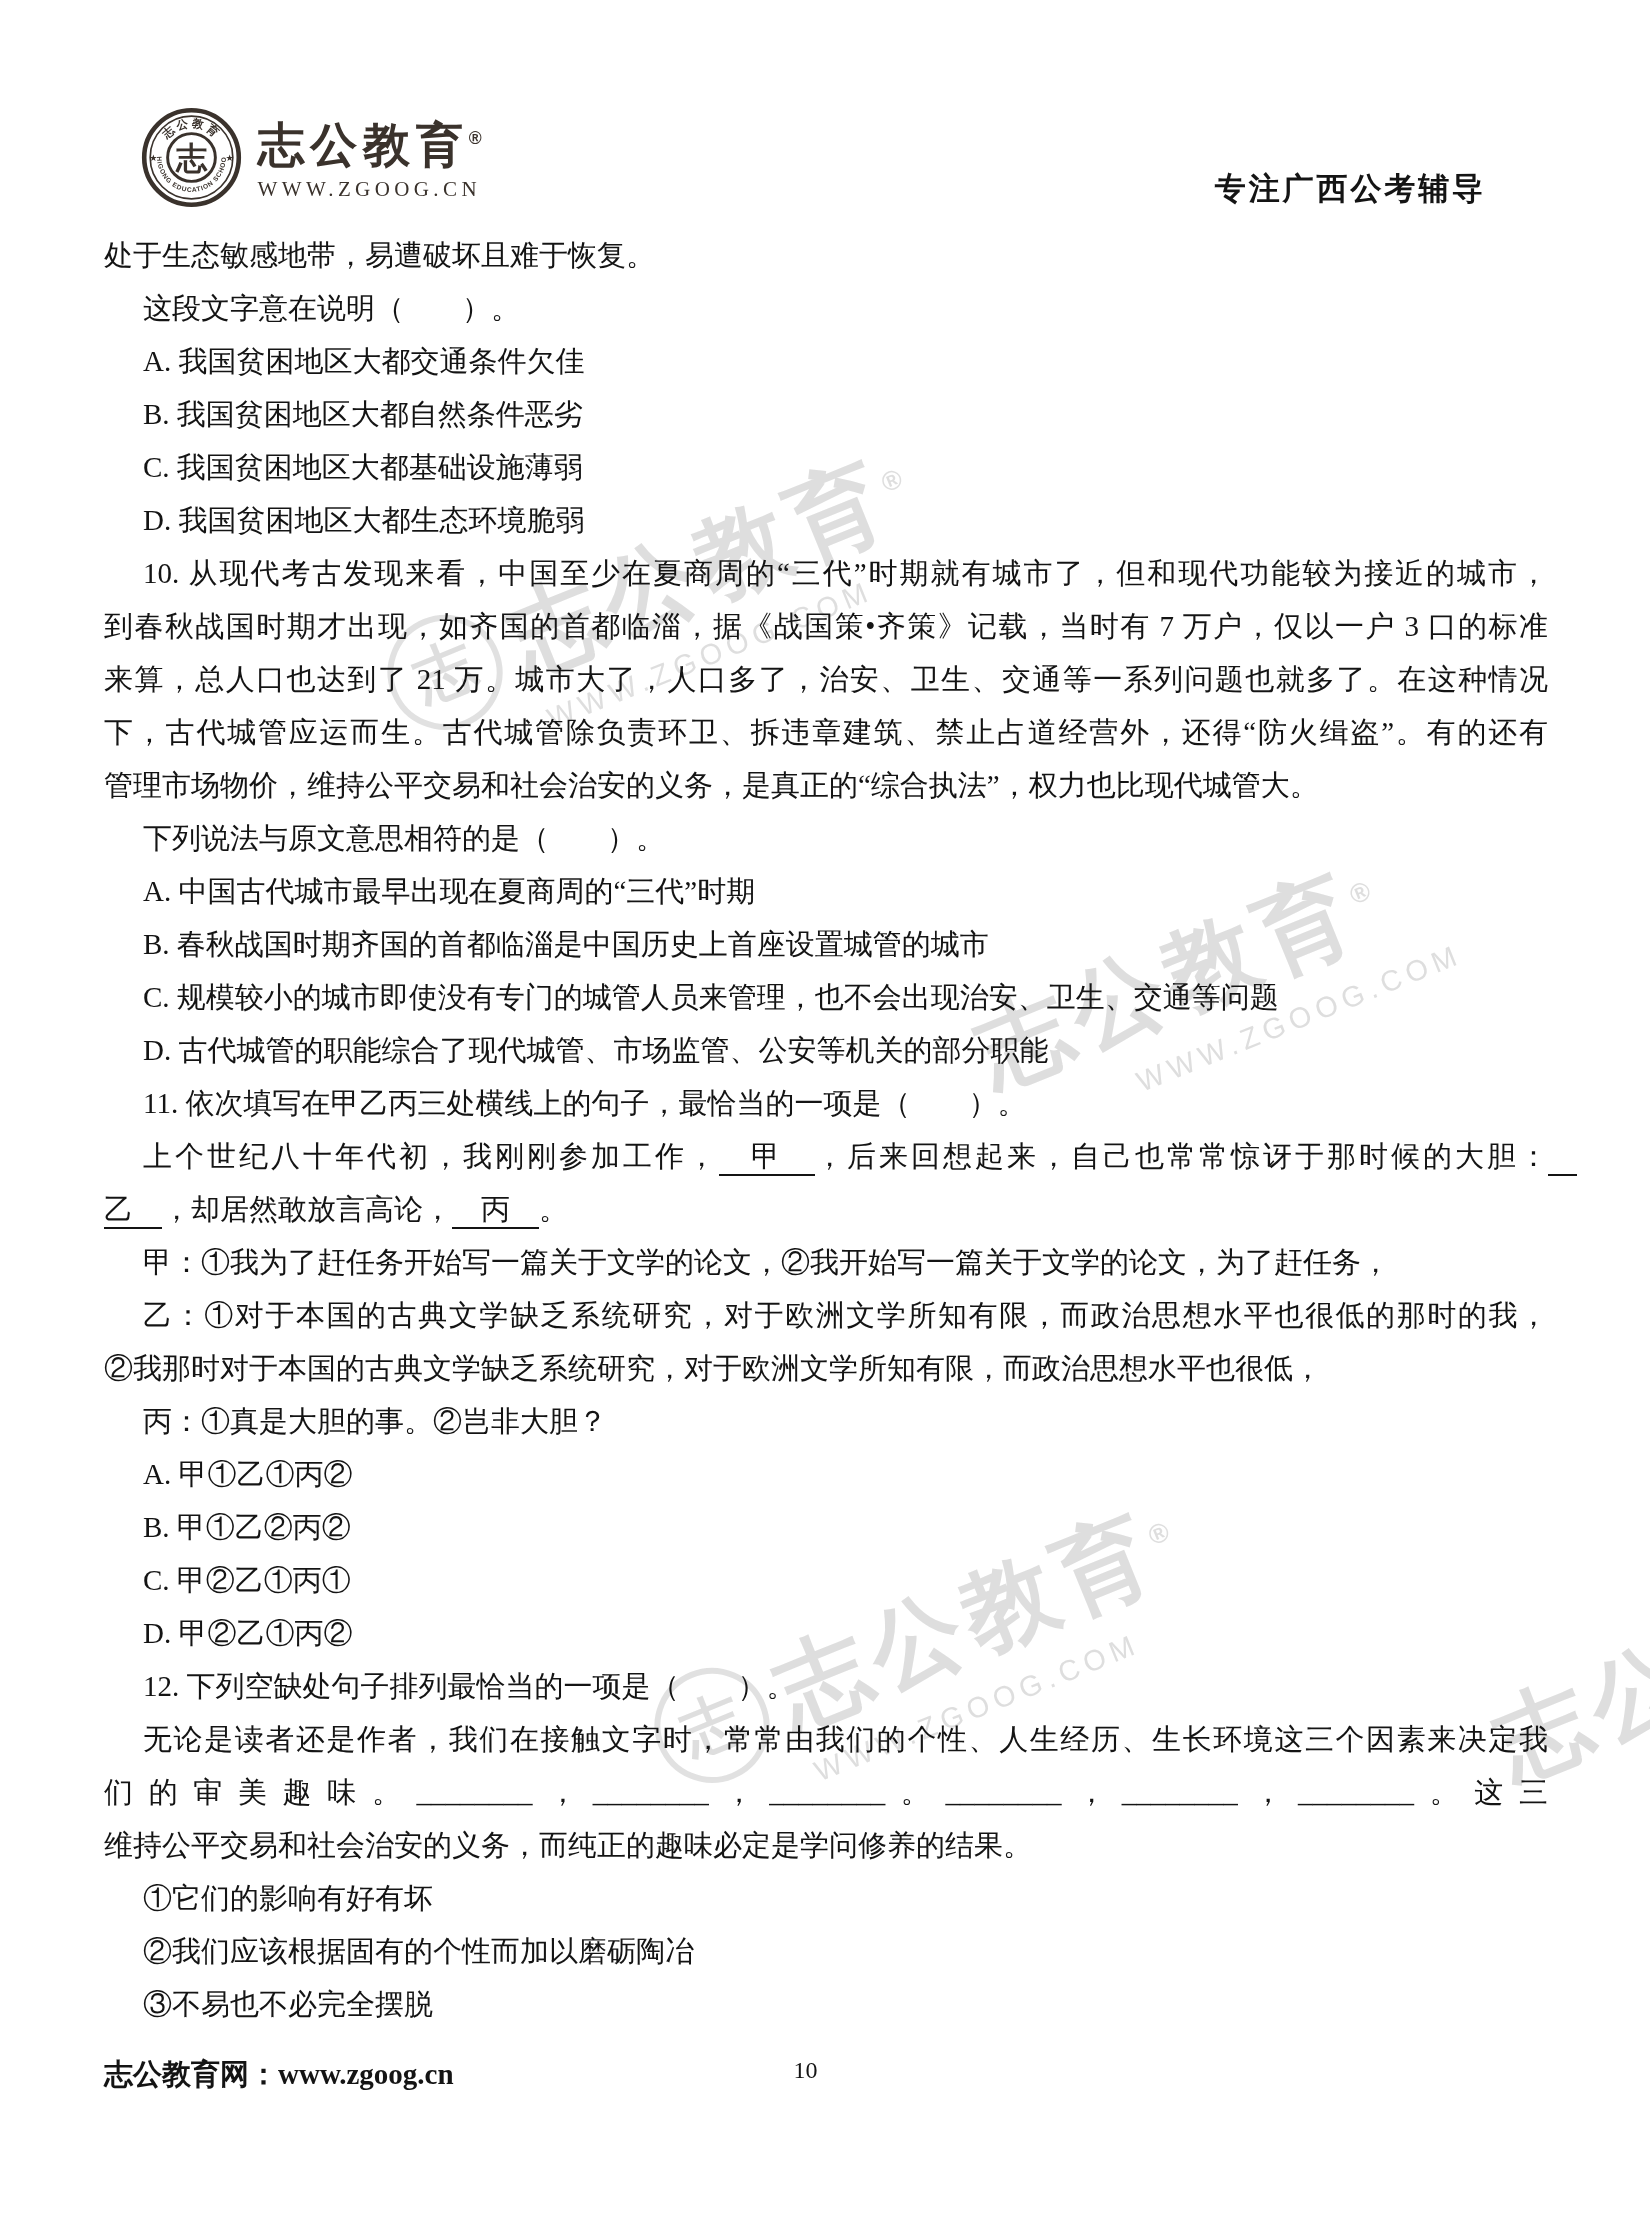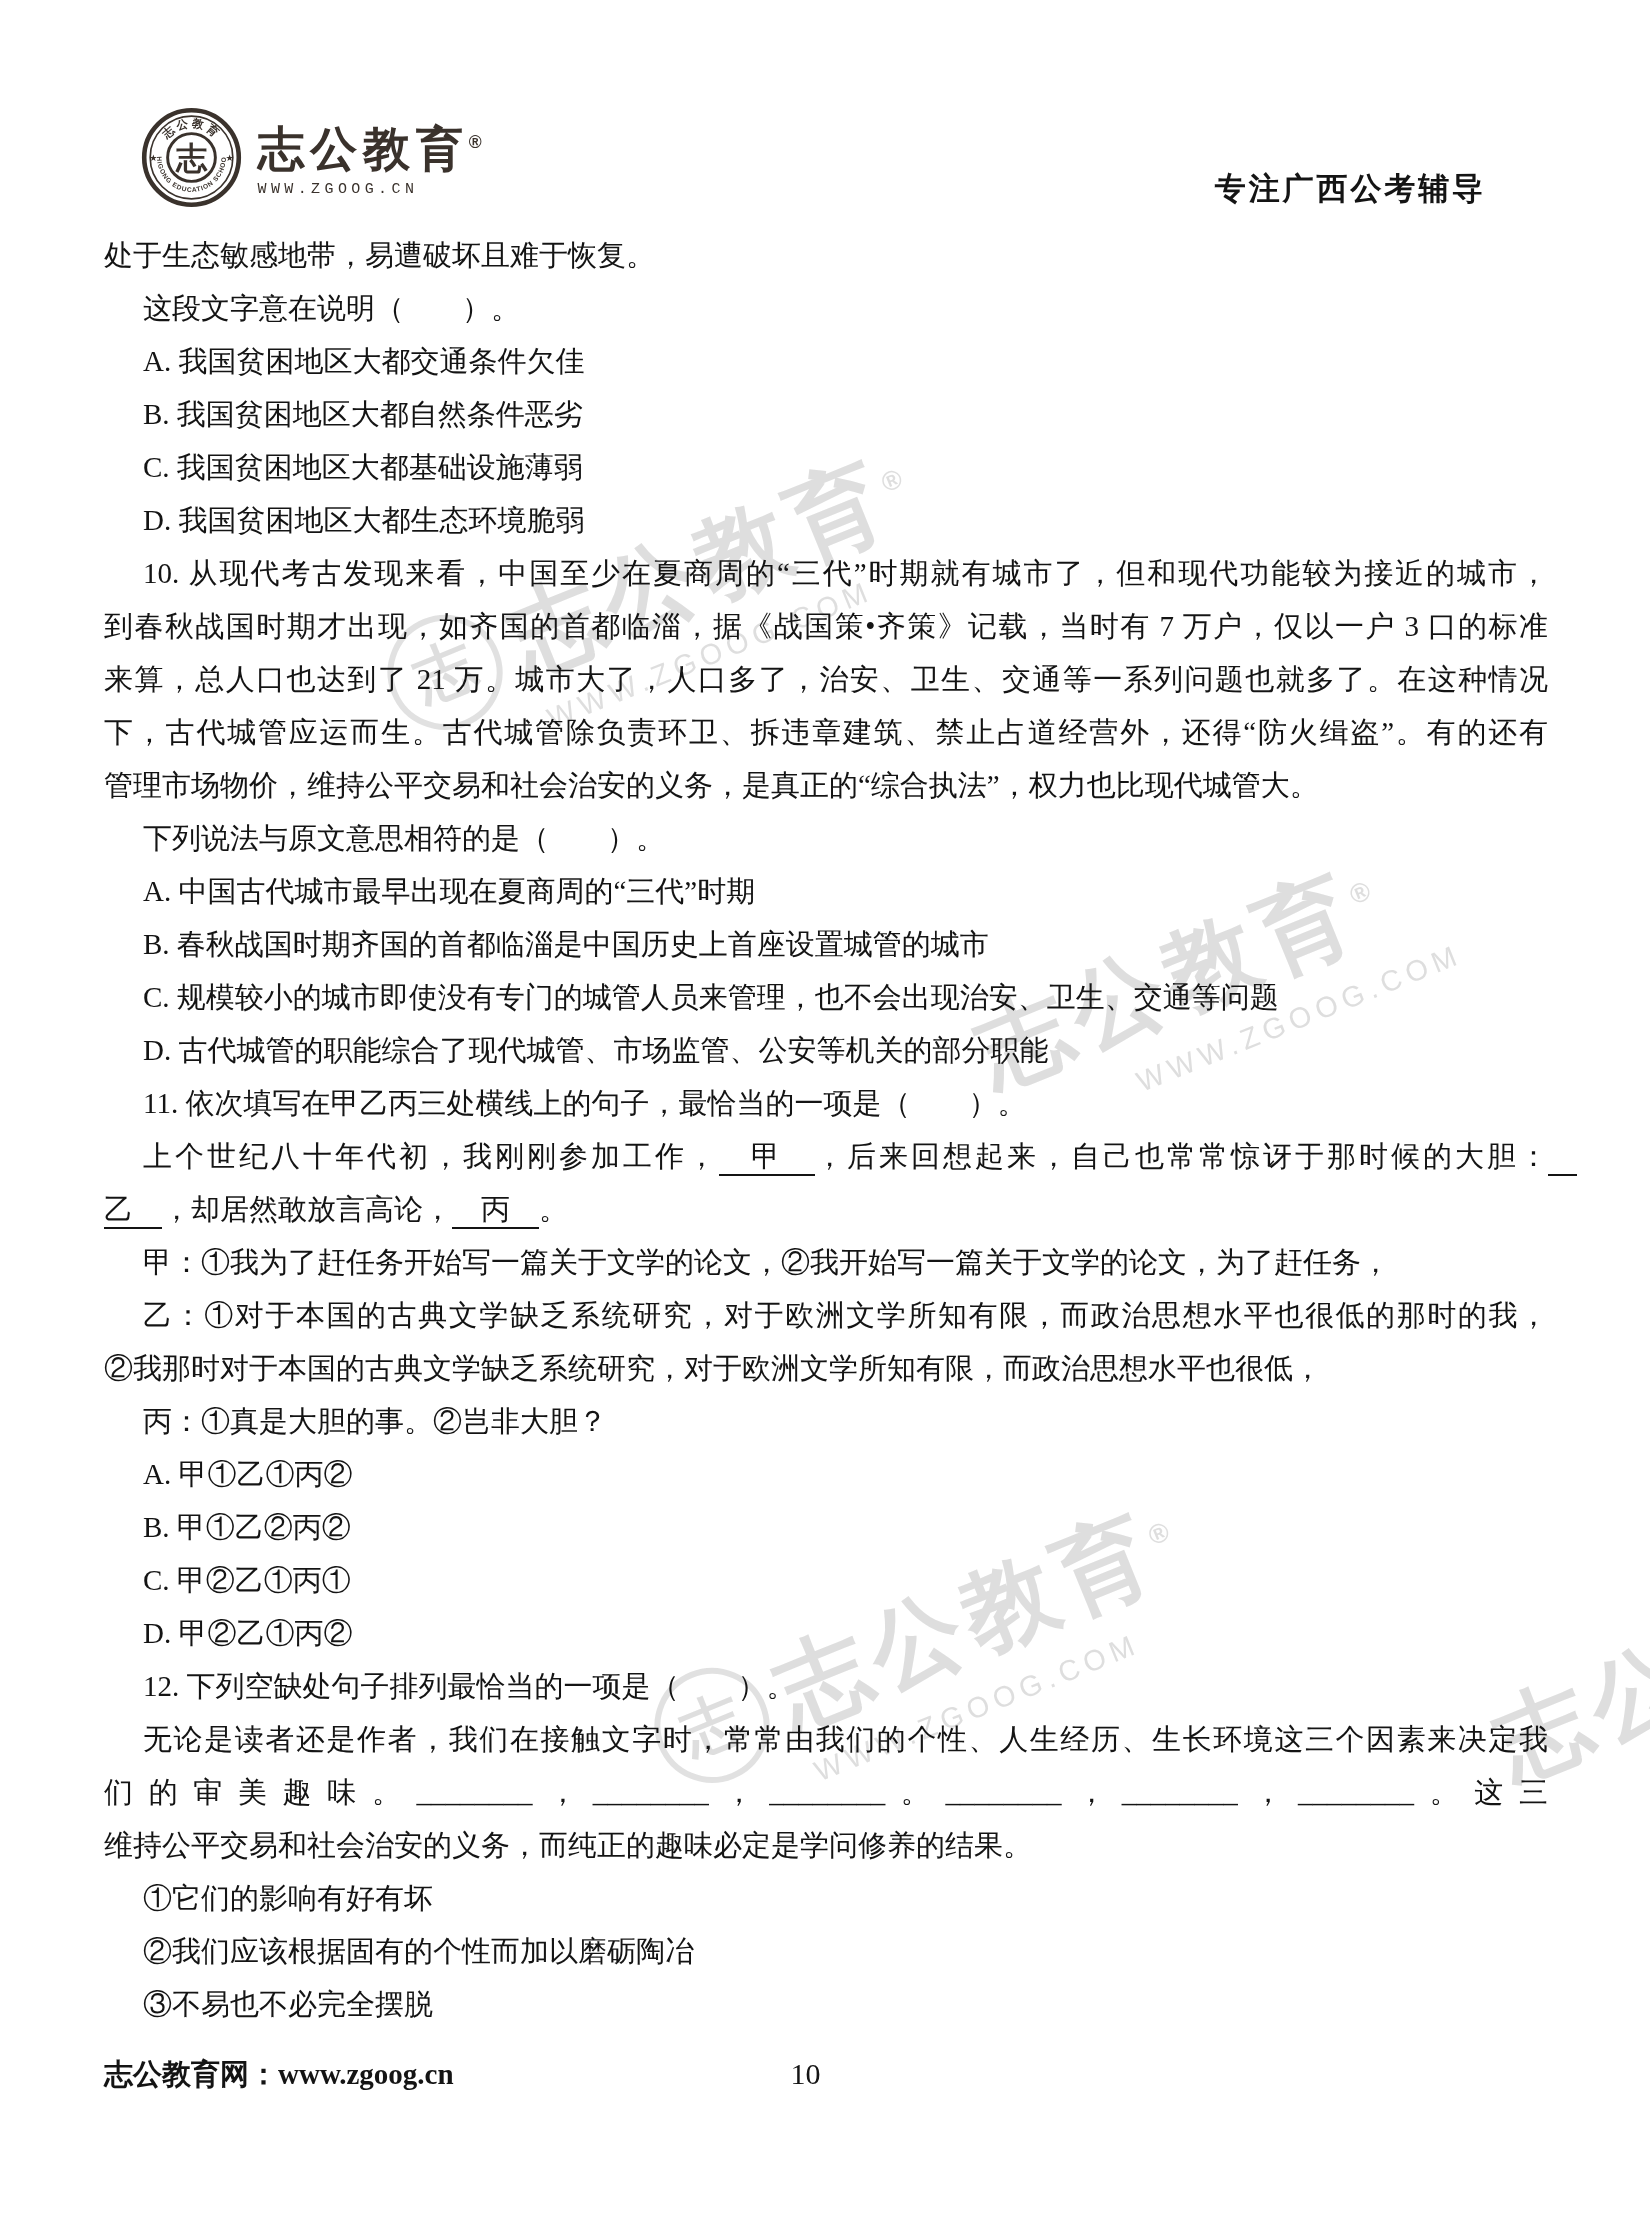--- a/index.html
+++ b/index.html
@@ -10,21 +10,21 @@
   }
   .page { position:absolute; inset:0; background:#ffffff; }
 
   
   .header { position:absolute; left:141px; top:107px; display:flex; align-items:center; z-index:2; }
   .seal { width:101px; height:101px; flex:0 0 auto; }
   .logo-text { margin-left:15.5px; color:#3a322c; }
   .brand-row { font-family:"Liberation Sans","DejaVu Sans",sans-serif; font-weight:900;
     font-size:47px; letter-spacing:5.8px; line-height:50px; white-space:nowrap; }
   .brand-row sup { font-size:17.5px; letter-spacing:0; vertical-align:super; }
-  .site-row { font-family:Liberation Mono, monospace; font-size:15px;
+  .site-row { font-family:Liberation Serif, serif; font-size:21px;
     letter-spacing:4.4px; margin-top:7.8px; white-space:nowrap; }
   .tagline { position:absolute; top:168px; right:165px; font-size:31px; font-weight:bold;
     letter-spacing:2.9px; z-index:2; }
 
   
   .wm { position:absolute; transform:rotate(-22deg); color:#d4d4d4; opacity:.75;
     pointer-events:none; z-index:0; }
   .wm-row { display:flex; align-items:center; gap:15.5px; }
   .wm-seal { width:115px; height:115px; border:6.8px solid #d8d8d8; border-radius:50%;
     display:flex; align-items:center; justify-content:center;
@@ -39,21 +39,21 @@
   .content { position:absolute; left:104px; top:229px; width:1444px;
     font-size:29px; line-height:53px; z-index:1; }
   .ln { min-height:53px; }
   .ind { text-indent:39px; }
   .fj { text-align:justify; text-align-last:justify; }
   .u { text-decoration:underline; text-decoration-thickness:1.9px; text-underline-offset:7.8px; }
 
   
   .footer { position:absolute; left:0; right:0; top:2055px; z-index:1; }
   .footer-site { position:absolute; left:104px; top:0; font-size:29px; font-weight:bold; white-space:nowrap; }
-  .footer-page { position:absolute; left:0; width:1611px; text-align:center; top:1.9px; font-size:30px; }
+  .footer-page { position:absolute; left:0; width:1611px; text-align:center; top:1.9px; font-size:24px; }
 </style>
 </head>
 <body>
 
 <div class="page">
 
   <div class="wm" style="left:378px; top:524px;">
     <div class="wm-row">
       <span class="wm-seal">志</span>
       <span class="wm-brand"><span>志公教育</span><sup>®</sup></span>

